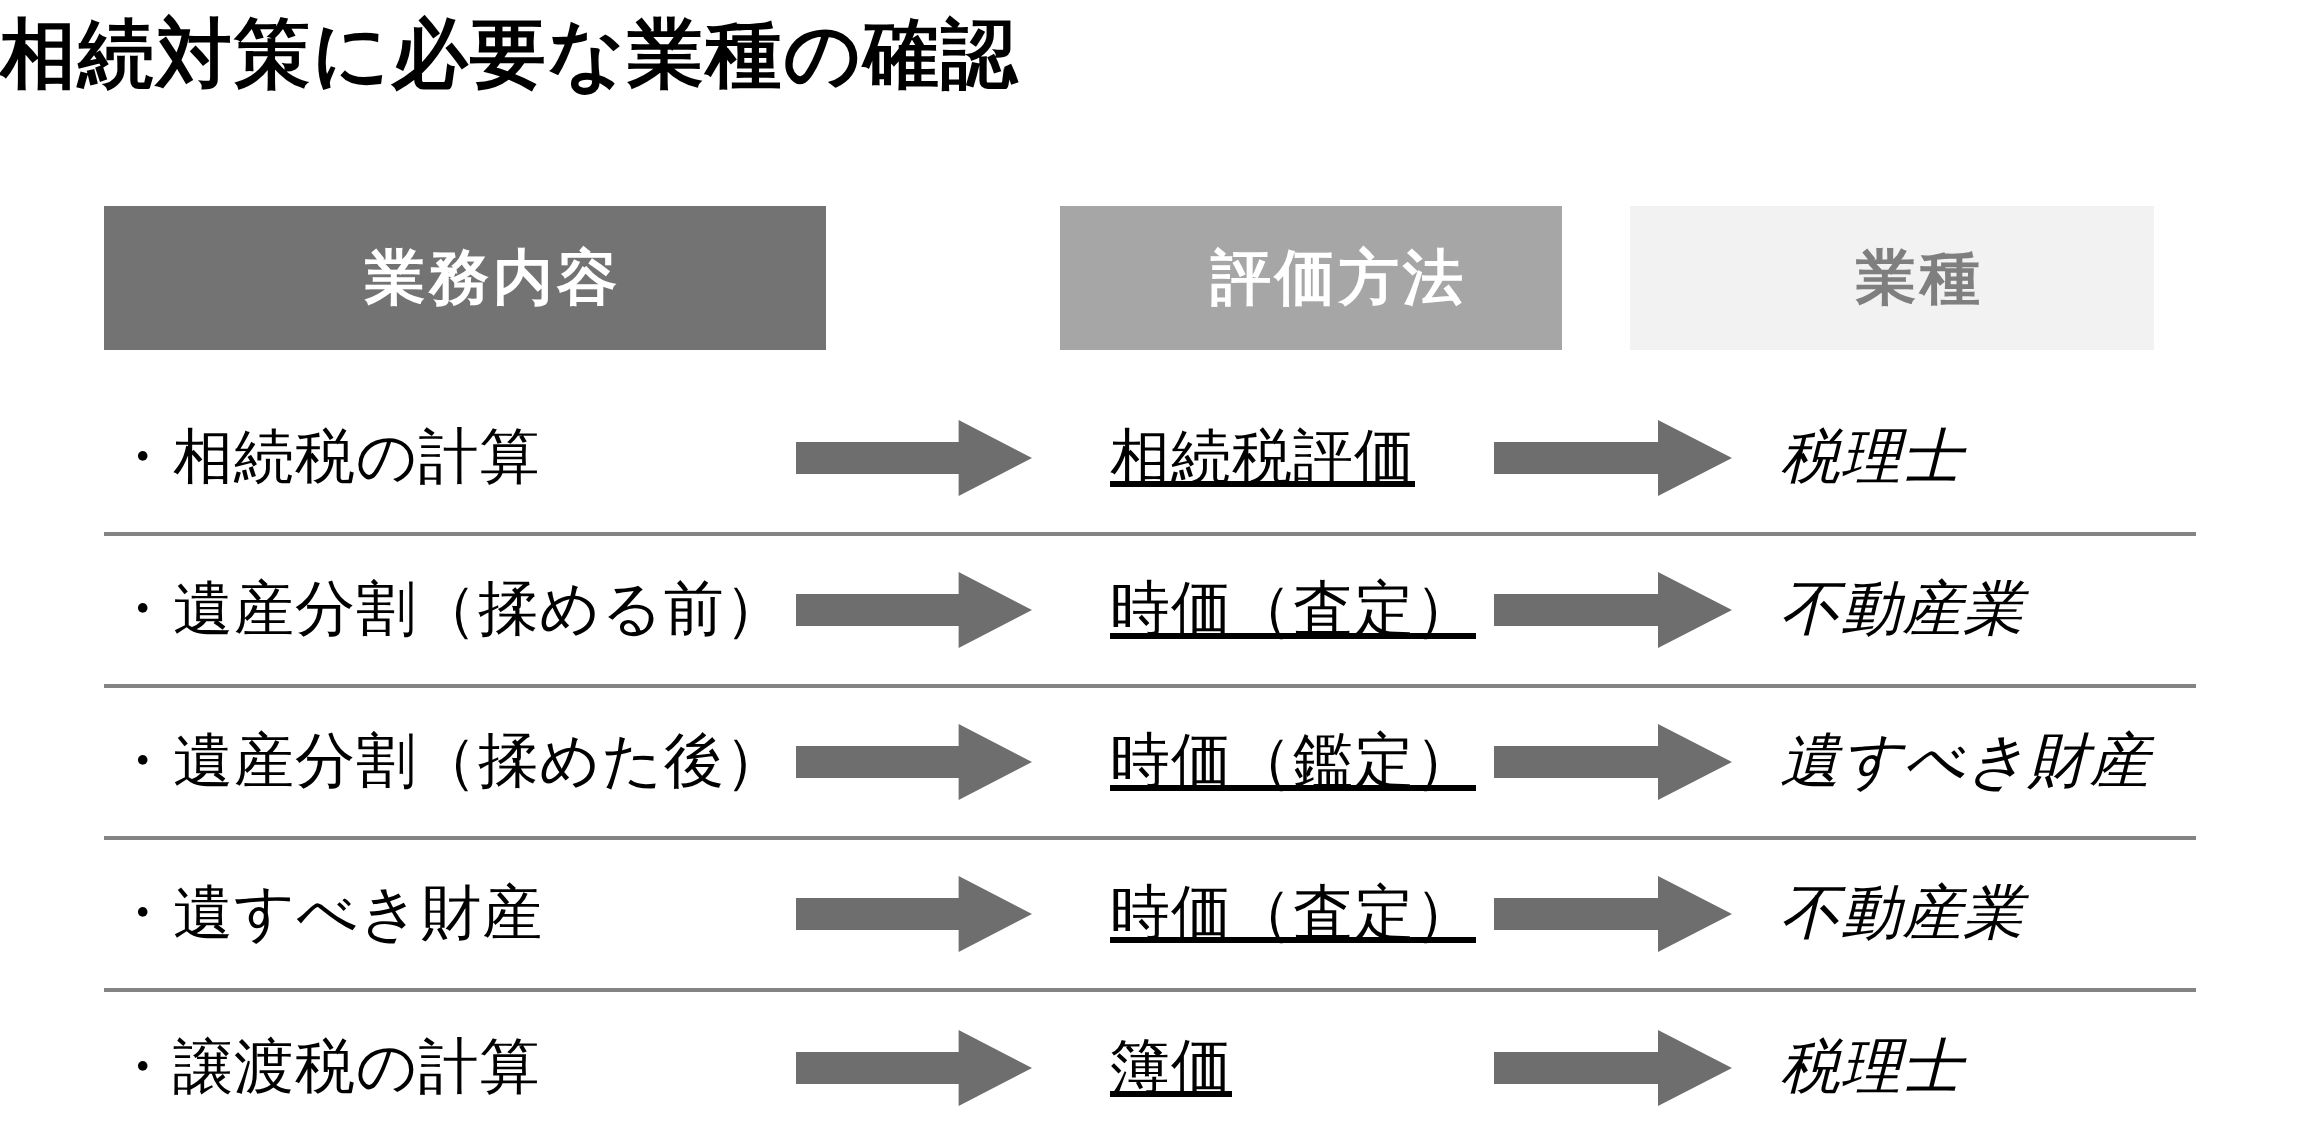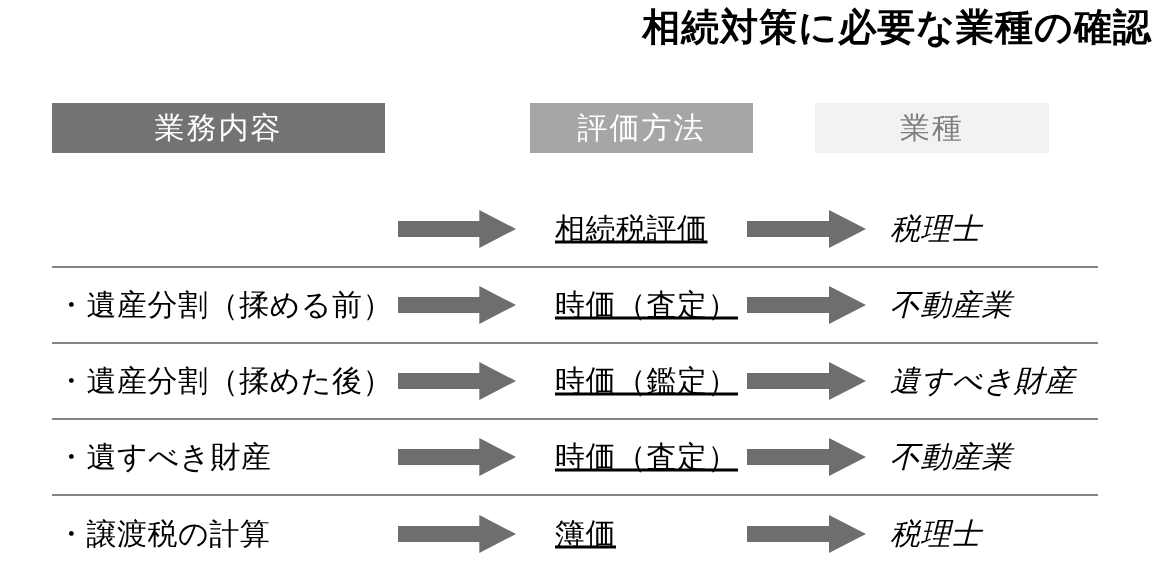--- a/index.html
+++ b/index.html
@@ -9,37 +9,38 @@
     height: 571px;
     background: var(--background, #ffffff);
     font-family: "Liberation Sans", sans-serif;
     overflow: hidden;
   }
   .title {
     position: absolute;
     top: 2px;
     left: 0;
     width: 100%;
-    text-align: right;
+    text-align: left;
     font-size: 38px;
     font-weight: bold;
     letter-spacing: 1px;
     color: var(--title-text, #000);
     margin: 0;
   }
   .hdr {
     position: absolute;
     top: 103px;
-    height: 50px;
+    height: 72px;
     display: flex;
     align-items: center;
     justify-content: center;
     font-size: 30px;
-    font-weight: normal;
+    font-weight: bold;
     letter-spacing: 2px;
+    padding-left: 28px;
   }
   .hdr1 { left: 52px;  width: 333px; background: var(--column1-bg, #737373); color: var(--column1-text, #fff); }
   .hdr2 { left: 530px; width: 223px; background: var(--column2-bg, #a6a6a6); color: var(--column2-text, #fff); }
   .hdr3 { left: 815px; width: 234px; background: var(--column3-bg, #f2f2f2); color: var(--column3-text, #7f7f7f); }
 
   .rows {
     position: absolute;
     top: 192px;
     left: 52px;
     width: 1046px;
@@ -82,20 +83,21 @@
 
   <h1 class="title">相続対策に必要な業種の確認</h1>
 
   <div class="hdr hdr1">業務内容</div>
   <div class="hdr hdr2">評価方法</div>
   <div class="hdr hdr3">業種</div>
 
   <div class="rows">
 
     <div class="row">
+      <div class="cell task">・相続税の計算</div>
       <svg class="arrow a1" viewBox="0 0 120 40" preserveAspectRatio="none">
           <polygon fill="currentColor" points="0,12 82,12 82,1 119,20 82,39 82,28 0,28"></polygon>
         </svg>
       <div class="cell method">相続税評価</div>
       <svg class="arrow a2" viewBox="0 0 120 40" preserveAspectRatio="none">
           <polygon fill="currentColor" points="0,12 82,12 82,1 119,20 82,39 82,28 0,28"></polygon>
         </svg>
       <div class="cell prof">税理士</div>
     </div>
 

